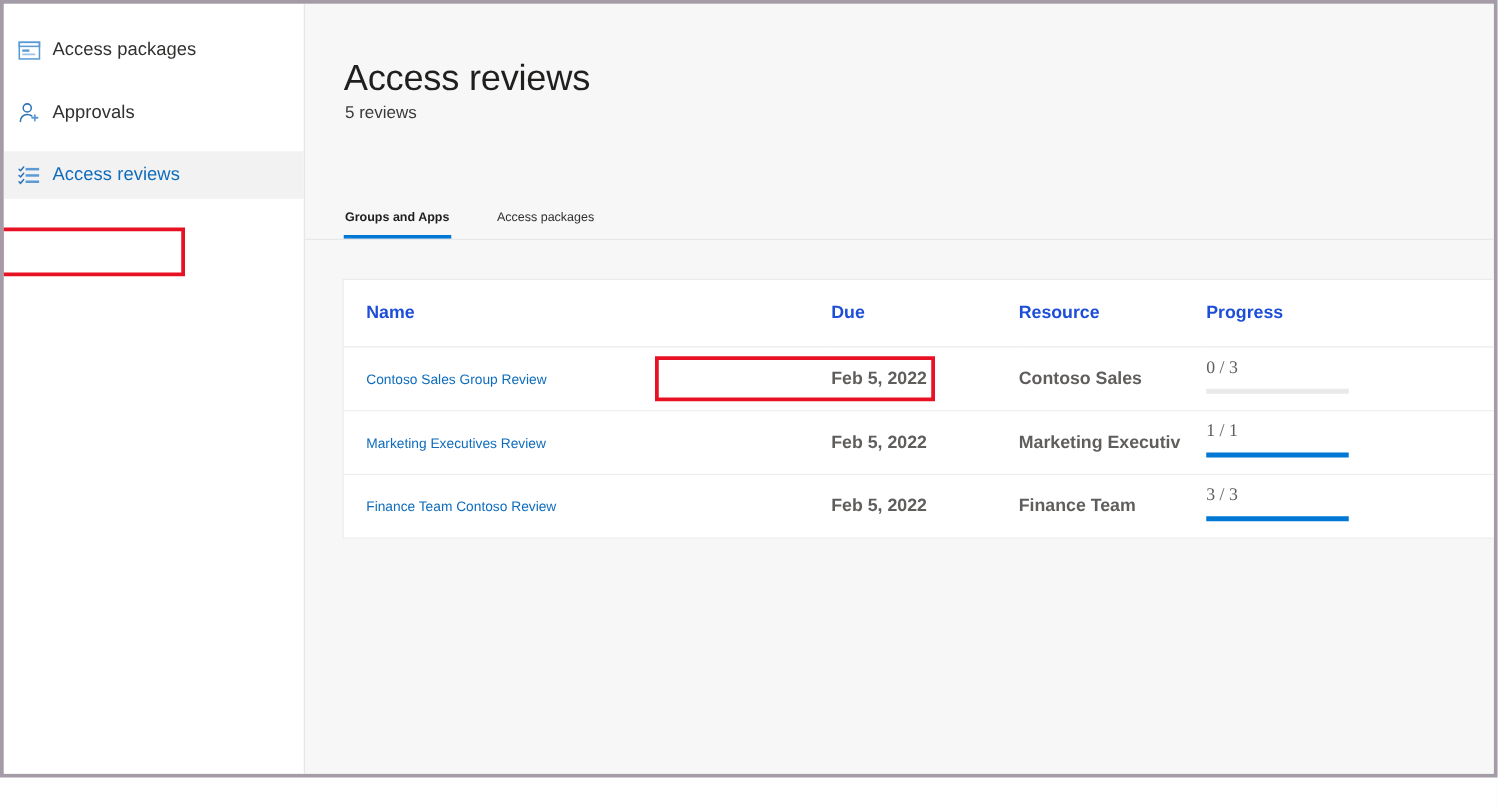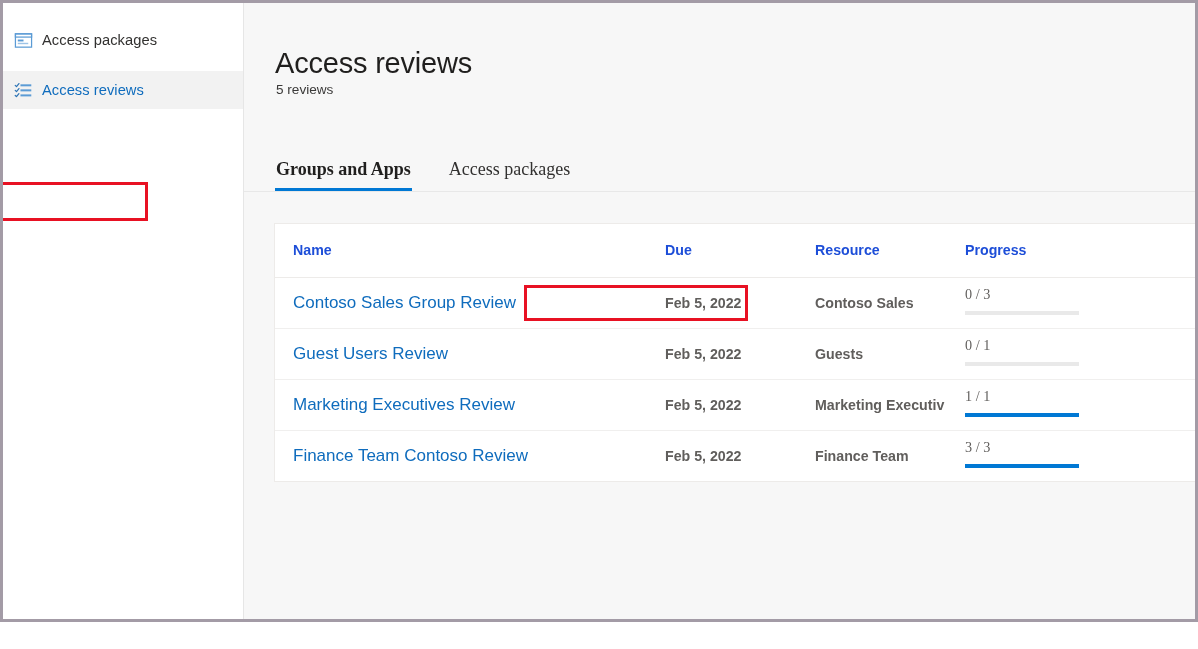--- a/index.html
+++ b/index.html
@@ -110,28 +110,27 @@
   
   #tabs {
     position: absolute;
     left: 31px;
     top: 150px;
     display: flex;
     align-items: flex-end;
     height: 38px;
   }
   .tab {
-    font-size: 18px;
+    font-size: 10px;
     color: #323130;
     padding: 0 1px 11px 1px;
     margin-right: 36px;
     cursor: pointer;
     position: relative;
     white-space: nowrap;
-    font-family: Liberation Serif, serif;
   }
   .tab.active {
     font-weight: bold;
     color: #201f1e;
   }
   .tab.active::after {
     content: "";
     position: absolute;
     left: 0;
     right: 0;
@@ -186,21 +185,21 @@
     border-bottom: none;
   }
   .col-name   { width: 390px; padding-left: 18px !important; }
   .col-due    { width: 150px; }
   .col-res    { width: 150px; }
   .col-prog   { width: 225px; }
   .col-pad    { width: auto; }
   td.col-name a {
     color: #0f6cbd;
     text-decoration: none;
-    font-size: 17px;
+    font-size: 11px;
     cursor: pointer;
   }
   td.col-due, td.col-res {
     color: #605e5c;
     font-weight: bold;
   }
   td.col-res .res-text {
     display: block;
     max-width: 140px;
     overflow: hidden;
@@ -254,20 +253,30 @@
           <rect x="1.5" y="3" width="17" height="14" fill="none" stroke="#5b9bd5" stroke-width="1.3"></rect>
           <rect x="1.5" y="3" width="17" height="3.4" fill="none" stroke="#5b9bd5" stroke-width="1.3"></rect>
           <rect x="4" y="9" width="6" height="2" fill="#5b9bd5"></rect>
           <rect x="4" y="12.4" width="11" height="1.5" fill="#9dc3e6"></rect>
         </svg>
       </span>
       <span class="nav-label">Access packages</span>
     </div>
 
 
+    <div class="nav-item">
+      <span class="nav-icon">
+        <svg width="19" height="19" viewBox="0 0 20 20" aria-hidden="true">
+          <circle cx="8.2" cy="5.6" r="3.4" fill="none" stroke="#2e75b6" stroke-width="1.3"></circle>
+          <path d="M2.4 17c0-3.6 2.6-5.9 5.8-5.9 1.5 0 2.8.5 3.8 1.3" fill="none" stroke="#2e75b6" stroke-width="1.3" stroke-linecap="round"></path>
+          <path d="M14.6 11.6v4.6 M12.3 13.9h4.6" stroke="#5b9bd5" stroke-width="1.5" stroke-linecap="round"></path>
+        </svg>
+      </span>
+      <span class="nav-label">Approvals</span>
+    </div>
 
     <div class="nav-item selected">
       <span class="nav-icon">
         <svg width="19" height="19" viewBox="0 0 20 20" aria-hidden="true">
           <rect x="6.8" y="3.5" width="11.4" height="2.1" fill="#5b9bd5"></rect>
           <rect x="6.8" y="8.8" width="11.4" height="2.1" fill="#5b9bd5"></rect>
           <rect x="6.8" y="14.1" width="11.4" height="2.1" fill="#5b9bd5"></rect>
           <path d="M1.3 4.6 L2.6 5.9 L5.2 2.7" fill="none" stroke="#2e75b6" stroke-width="1.3" stroke-linecap="round" stroke-linejoin="round"></path>
           <path d="M1.3 9.9 L2.6 11.2 L5.2 8.0" fill="none" stroke="#2e75b6" stroke-width="1.3" stroke-linecap="round" stroke-linejoin="round"></path>
           <path d="M1.3 15.2 L2.6 16.5 L5.2 13.3" fill="none" stroke="#2e75b6" stroke-width="1.3" stroke-linecap="round" stroke-linejoin="round"></path>
@@ -317,36 +326,20 @@
                 <div class="progress-cell">
                   <div class="progress-count">0 / 3</div>
                   <div class="progress-track">
                     <div class="progress-fill" style="width: 0%;"></div>
                   </div>
                 </div>
               </td>
               <td class="col-pad"></td>
             </tr>
             <tr>
-              <td class="col-name"><a>Guest Users Review</a></td>
-              <td class="col-due">Feb 5, 2022</td>
-              <td class="col-res">
-                <span class="res-text">Guests</span>
-              </td>
-              <td class="col-prog">
-                <div class="progress-cell">
-                  <div class="progress-count">0 / 1</div>
-                  <div class="progress-track">
-                    <div class="progress-fill" style="width: 0%;"></div>
-                  </div>
-                </div>
-              </td>
-              <td class="col-pad"></td>
-            </tr>
-            <tr>
               <td class="col-name"><a>Marketing Executives Review</a></td>
               <td class="col-due">Feb 5, 2022</td>
               <td class="col-res">
                 <span class="res-text">Marketing Executiv</span>
               </td>
               <td class="col-prog">
                 <div class="progress-cell">
                   <div class="progress-count">1 / 1</div>
                   <div class="progress-track">
                     <div class="progress-fill" style="width: 100%;"></div>

